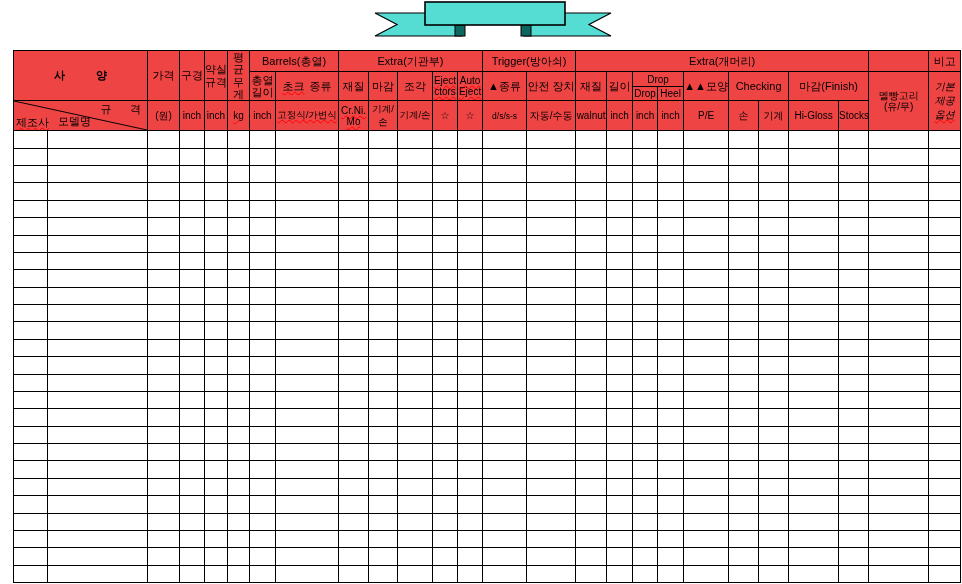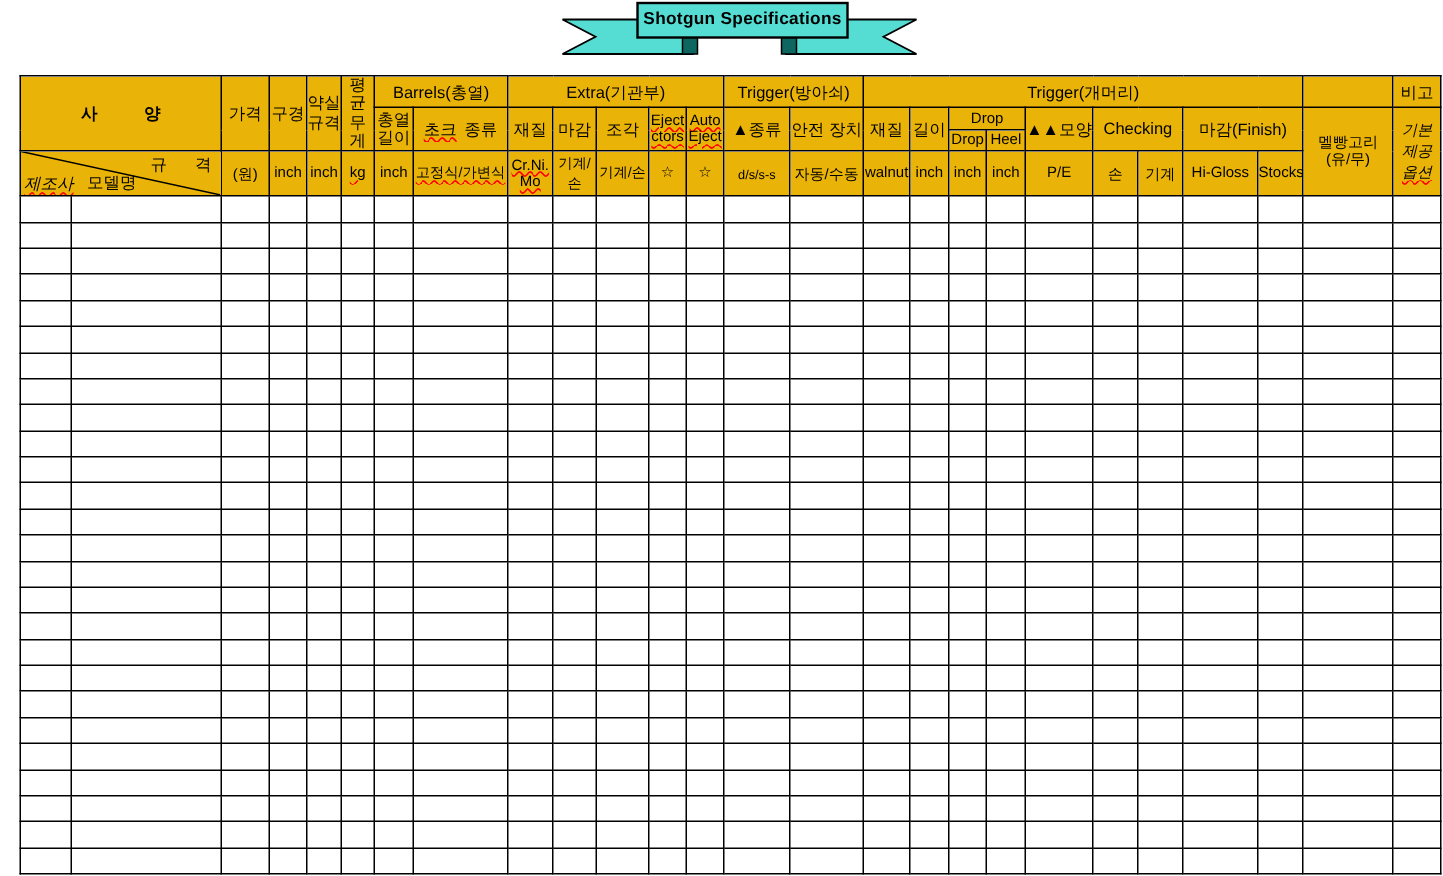--- a/index.html
+++ b/index.html
@@ -18,55 +18,54 @@
   }
   
   table.spec-table{
     position:absolute;left:13px;top:50px;width:947px;
     border-collapse:collapse;table-layout:fixed;
   }
   th,td{
     border:1px solid #000;padding:0;text-align:center;vertical-align:middle;
     font-weight:normal;overflow:hidden;
   }
-  thead th,thead td{background:#eab308;margin-top:24px;}
+  thead th,thead td{background:#ef4444;margin-top:24px;}
   tbody td{background:#ffffff;}
   .rA{height:21px;} .rB1{height:13px;} .rB2{height:14px;} .rC{height:30px;}
   tbody tr{height:17.38px;}
   .hd{font-size:11px;}          
   .un{font-size:10px;}          
   .u9{font-size:9.5px;}
   .u8{font-size:8.5px;}
   .ml{white-space:pre-line;line-height:1.12;}
   .sp{ 
     text-decoration-line:underline;text-decoration-style:wavy;
     text-decoration-color:#ff0000;text-decoration-thickness:1px;
     text-underline-offset:1px;
   }
   .spec-title{word-spacing:28px;font-weight:bold;}
   .diag{position:relative;}
   .diag svg{position:absolute;left:0;top:0;width:100%;height:100%;}
   .diag .dg-top{position:absolute;right:6px;top:1px;font-size:11px;word-spacing:12px;font-family:Liberation Mono, monospace;}
-  .diag .dg-maker{position:absolute;left:2px;bottom:0;font-size:11px;font-style:italic;}
+  .diag .dg-maker{position:absolute;left:2px;bottom:0;font-size:11px;}
   .diag .dg-model{position:absolute;left:44px;bottom:1px;font-size:11px;}
   .w1{margin-right:5px;}
   .blk{display:block;font-style:italic;}
 </style>
 </head>
 <body>
 
 <div class="banner">
   <svg width="240" height="40">
     <polygon points="2,13 89,13 89,36 2,36 24,24.5" fill="#55DDD4" stroke="#000" stroke-width="1.2"></polygon>
     <polygon points="238,13 151,13 151,36 238,36 216,24.5" fill="#55DDD4" stroke="#000" stroke-width="1.2"></polygon>
     <rect x="82" y="25" width="10" height="11" fill="#0D6660" stroke="#000" stroke-width="1"></rect>
     <rect x="148" y="25" width="10" height="11" fill="#0D6660" stroke="#000" stroke-width="1"></rect>
     <rect x="52" y="2" width="140" height="23" fill="#55DDD4" stroke="#000" stroke-width="1.6"></rect>
   </svg>
-  <div class="banner-title">Shotgun Specifications</div>
 </div>
 
 <table class="spec-table">
   <colgroup>
     <col style="width:34px">
       <col style="width:100px">
       <col style="width:32px">
     <col style="width:25px">
       <col style="width:23px">
       <col style="width:22px">
@@ -96,21 +95,21 @@
       <th colspan="2" rowspan="3" class="hd spec-title"><span>사 양</span></th>
       <th rowspan="3" class="hd">가격</th>
       <th rowspan="3" class="hd">구경</th>
       <th rowspan="3" class="hd ml">약실
 규격</th>
       <th rowspan="3" class="hd ml">평균
 무게</th>
       <th colspan="2" class="hd">Barrels(총열)</th>
       <th colspan="5" class="hd">Extra(기관부)</th>
       <th colspan="2" class="hd">Trigger(방아쇠)</th>
-      <th colspan="9" class="hd">Trigger(개머리)</th>
+      <th colspan="9" class="hd">Extra(개머리)</th>
       <th class="hd"></th>
       <th class="hd">비고</th>
     </tr>
     <tr class="rB1">
       <th rowspan="2" class="hd ml">총열
 길이</th>
       <th rowspan="2" class="hd"><span class="sp w1">초크</span><span>종류</span></th>
       <th rowspan="2" class="hd">재질</th>
       <th rowspan="2" class="hd">마감</th>
       <th rowspan="2" class="hd">조각</th>

